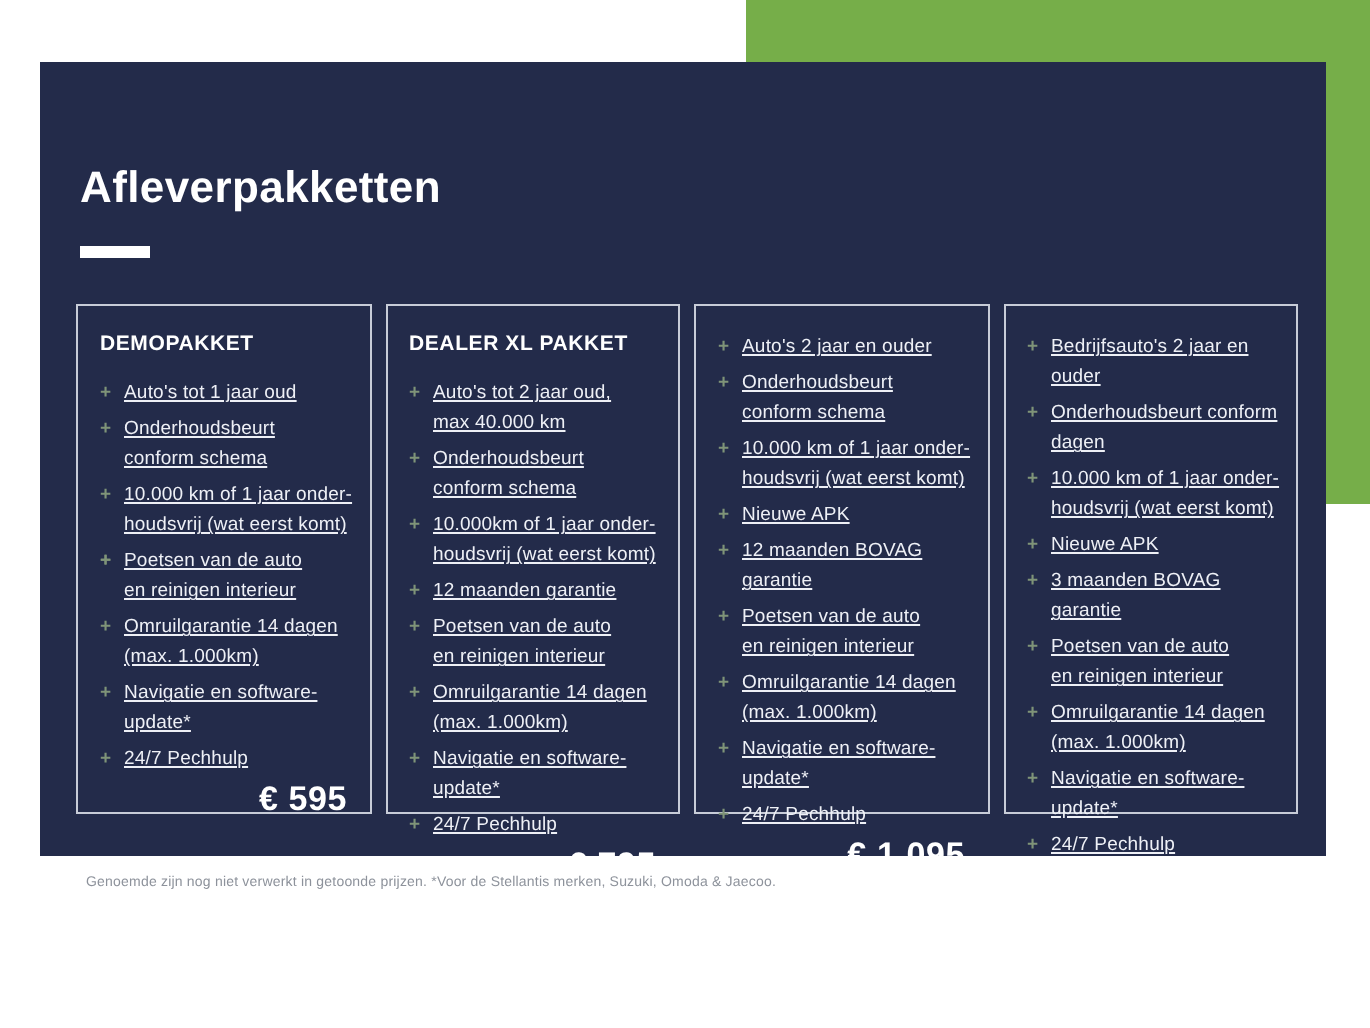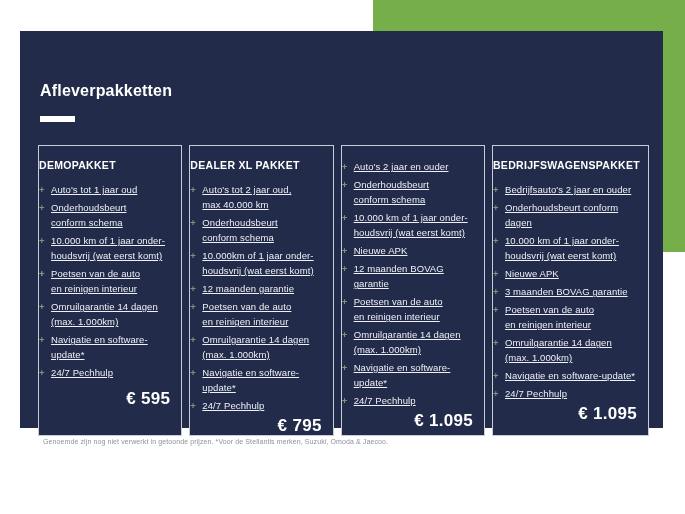--- a/index.html
+++ b/index.html
@@ -27,44 +27,44 @@
   .panel{
     position:absolute;
     left:20px; top:31px;
     width:643px; height:397px;
     background:var(--navy);
     z-index:2;
     padding:50px 14px 0 18px;
     color:#ffffff;
   }
   .page-title{
-    font-size:16px;
+    font-size:22px;
     font-weight:bold;
     letter-spacing:0.2px;
     color:#ffffff;
     line-height:1.2;
     margin-left:2px;
   }
   .title-underline{
     width:35px; height:6px;
     background:#ffffff;
     margin:16px 0 0 2px;
   }
   .cards{
     display:flex;
     gap:7px;
     margin-top:23px;
   }
   .card{
     flex:1 1 0;
-    height:291px;
+    height:255px;
     border:1px solid var(--card-border);
     display:flex;
     flex-direction:column;
-    padding:13px 8px 12px 0;
+    padding:13px 8px 12px 11px;
     background:var(--navy);
   }
   .card-title{
     font-size:10.5px;
     font-weight:bold;
     letter-spacing:0.3px;
     color:#ffffff;
     margin-bottom:11px;
     white-space:nowrap;
   }
@@ -267,21 +267,20 @@
 
   <li>
     <span class="plus">+</span>
     <span class="feat-text">24/7 Pechhulp</span>
   </li>
 </ul>
     <div class="price">€ 1.095</div>
   </div>
 
   <div class="card">
-    <h2 class="card-title">BEDRIJFSWAGENSPAKKET</h2>
     <ul class="features">
   <li>
     <span class="plus">+</span>
     <span class="feat-text">Bedrijfsauto's 2 jaar en ouder</span>
   </li>
 
   <li>
     <span class="plus">+</span>
     <span class="feat-text">Onderhoudsbeurt conform
 dagen</span>

